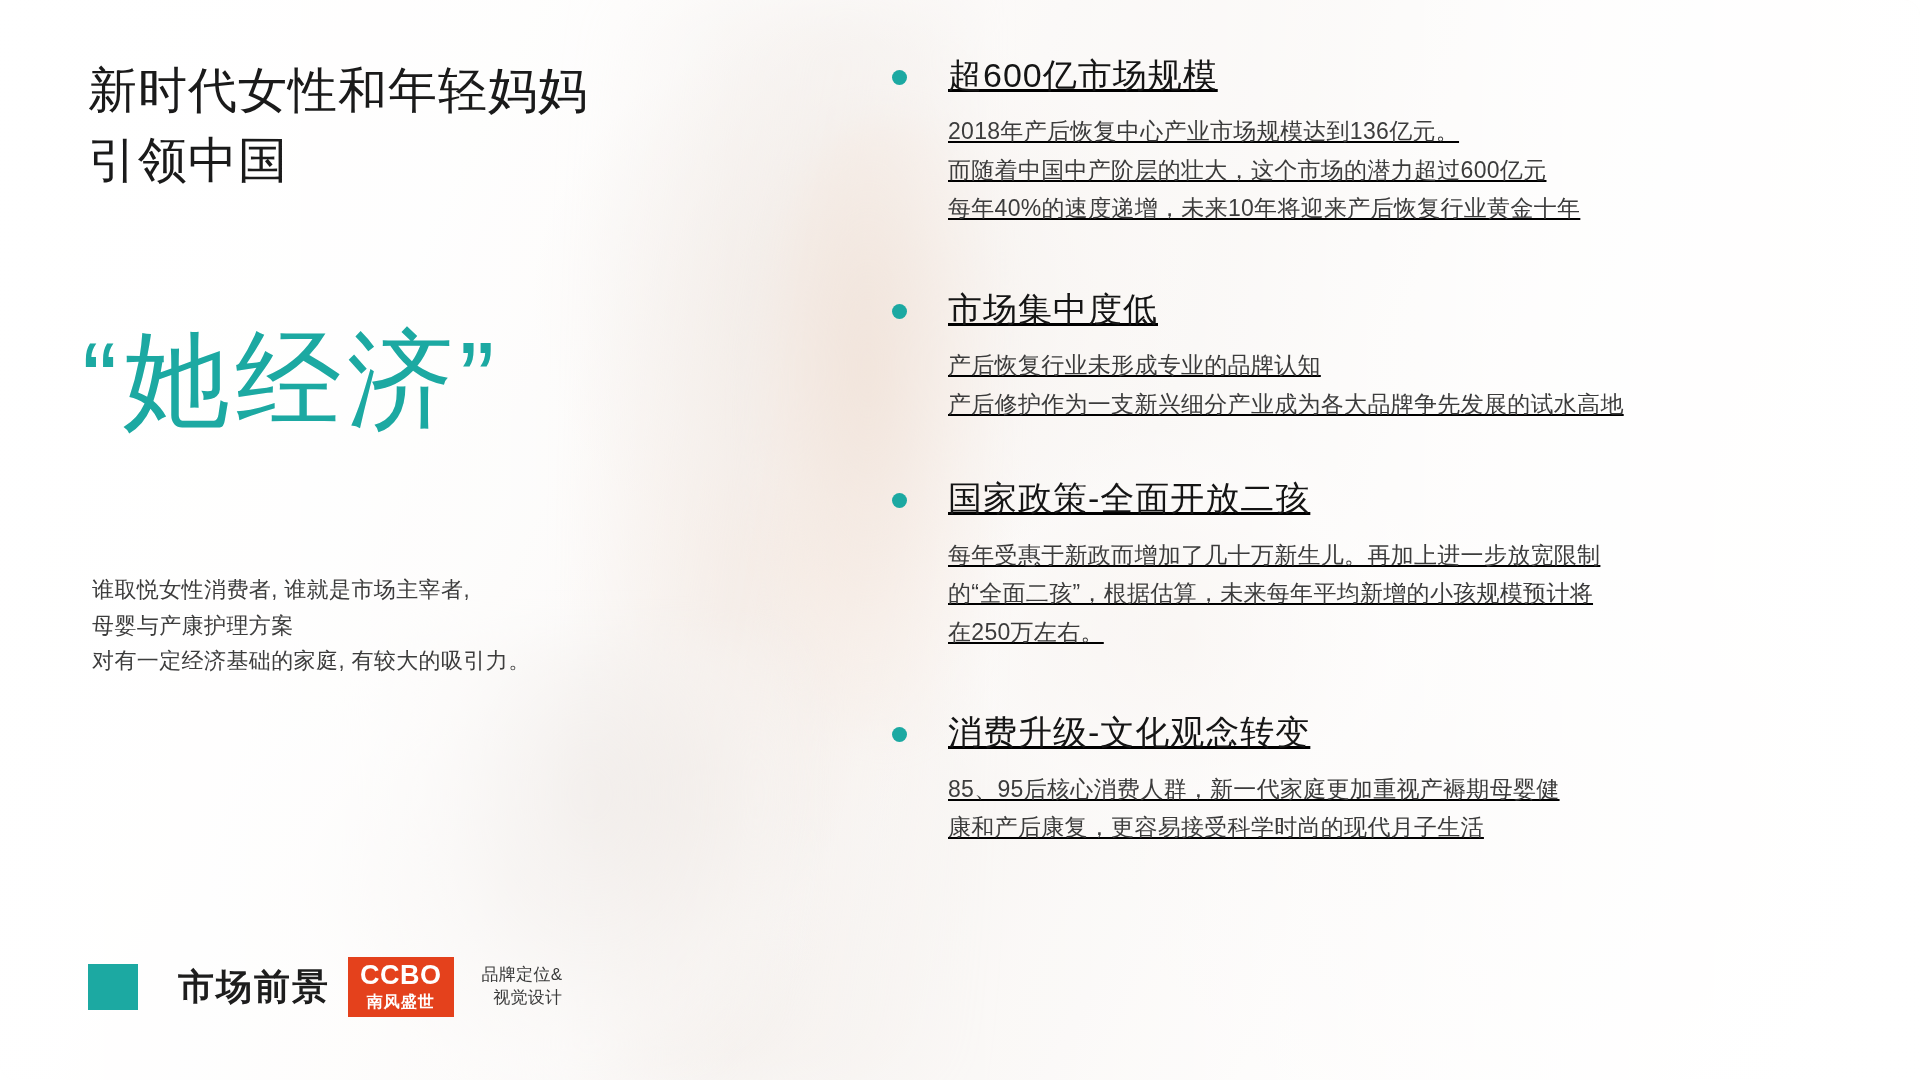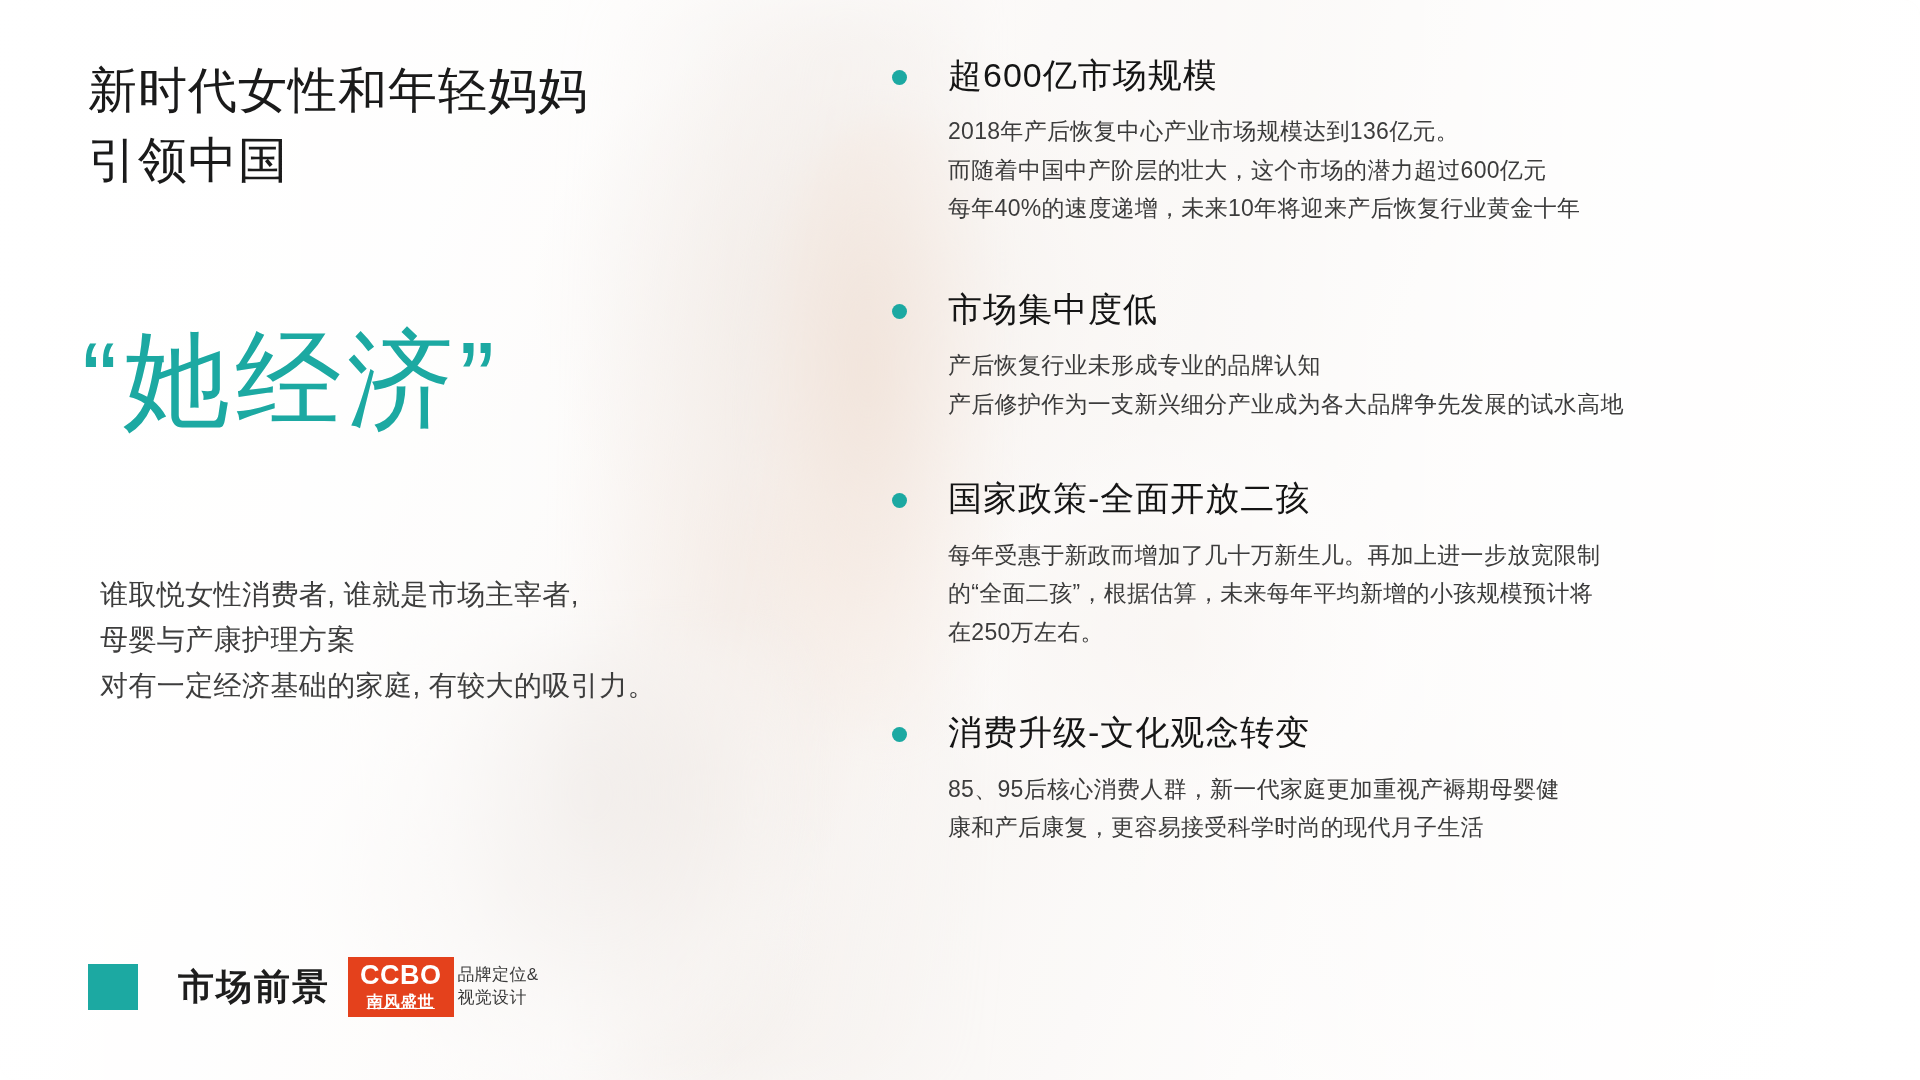--- a/index.html
+++ b/index.html
@@ -90,26 +90,25 @@
     letter-spacing: 6px;
     font-weight: 400;
     white-space: nowrap;
   }
 
   .left-para {
     position: absolute;
     left: 4px;
     top: 572px;
     width: 640px;
-    font-size: 28px;
+    font-size: 22px;
     line-height: 1.62;
     color: #3d3d3d;
     letter-spacing: 0.4px;
     white-space: pre-line;
-    margin-left: 8px;
   }
 
   
   .footer {
     position: absolute;
     left: 0;
     bottom: 66px;
     height: 54px;
     display: flex;
     align-items: center;
@@ -145,43 +144,43 @@
     letter-spacing: 0.5px;
     line-height: 1.02;
   }
   .brand-cn {
     color: #ffffff;
     font-size: 16px;
     font-weight: 700;
     letter-spacing: 1px;
     line-height: 1.2;
     margin-top: 2px;
-    text-decoration: underline;
   }
   .brand-tag {
-    margin-left: 4px;
+    margin-left: 28px;
     font-size: 17px;
     color: #3a3a3a;
     line-height: 1.34;
-    text-align: left;
+    text-align: right;
     letter-spacing: 0.3px;
     white-space: pre-line;
   }
 
   
   .right-col {
     position: absolute;
     left: 892px;
     top: 54px;
     width: 980px;
   }
   .bullet-item {
     position: relative;
     padding-left: 56px;
     margin-bottom: 44px;
+    text-decoration: underline;
   }
   .bullet-item:last-child { margin-bottom: 16px; }
 
   .bullet-dot {
     position: absolute;
     left: 0;
     top: 16px;
     width: 15px;
     height: 15px;
     border-radius: 50%;

